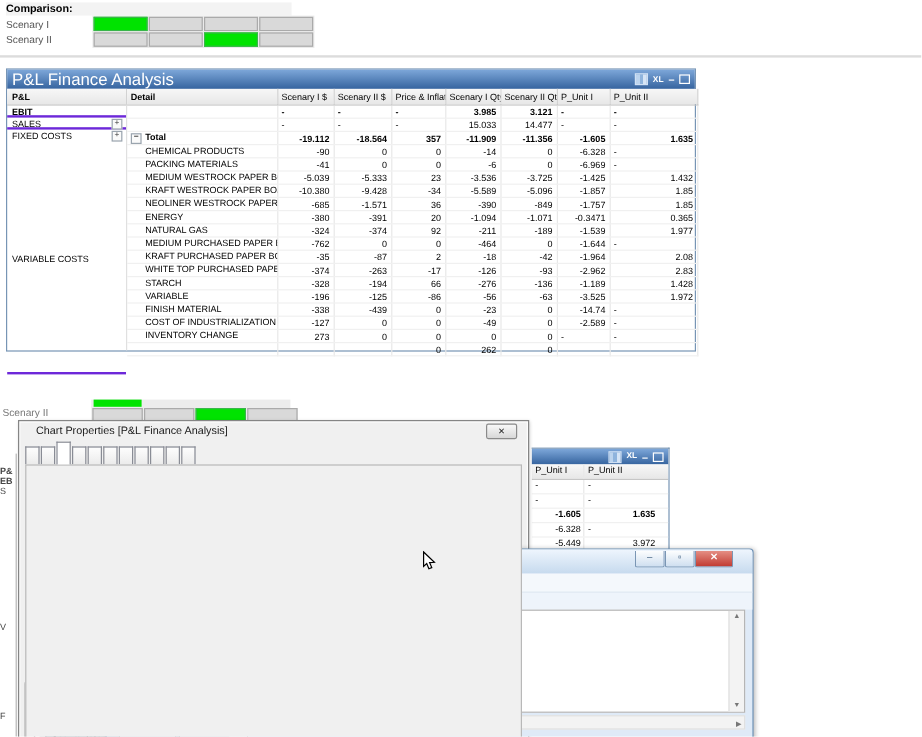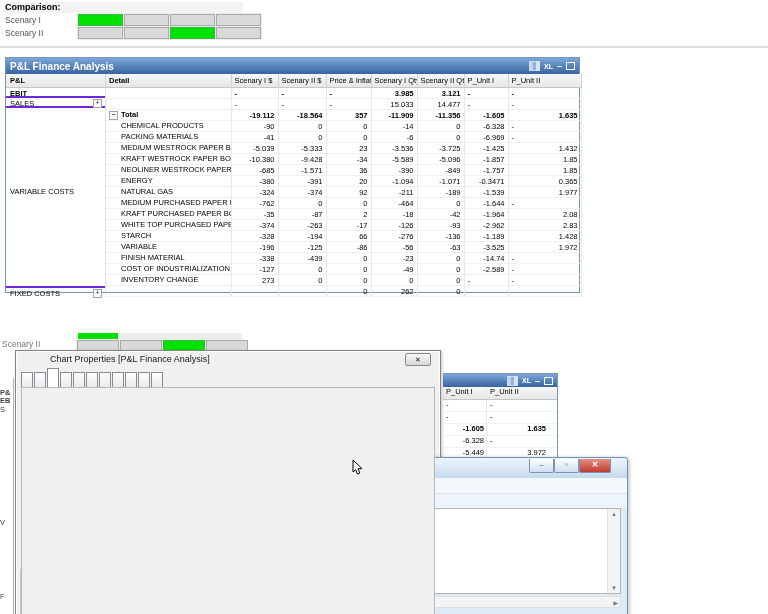--- a/index.html
+++ b/index.html
@@ -11,21 +11,21 @@
   .comp-label{font-size:8.5px;color:#555;}
   .btn-strip{background:#ebebeb;display:flex;gap:1px;padding:1px;box-sizing:border-box;}
   .qv-btn{width:43px;height:10px;background:#d9d9d9;border:1px solid #aaa;font-size:7.5px;
           display:flex;align-items:center;justify-content:center;color:#111;}
   .qv-btn.sel{background:#00e300;border-color:#39b54a;}
   .divider{left:0;top:46px;width:768px;height:2px;background:#dcdcdc;}
   
   .qv-win{border:1px solid #7795b5;box-sizing:border-box;background:#fff;}
   .qv-cap{height:16px;background:linear-gradient(#7da7d9,#36649f);display:flex;align-items:center;
           padding:0 4px;box-sizing:border-box;}
-  .qv-cap .t{color:#fff;font-weight:bold;font-size:10px;flex:1;white-space:nowrap;overflow:hidden;}
+  .qv-cap .t{color:#fff;font-weight:normal;font-size:14px;flex:1;white-space:nowrap;overflow:hidden;}
   .capicons{display:flex;align-items:center;gap:4px;}
   .ic-chart{width:9px;height:8px;border:1px solid #cfe0f4;background:linear-gradient(90deg,#bcd4ee 33%,#8fb4dd 33%,#8fb4dd 66%,#d6e5f6 66%);}
   .ic-xl{color:#fff;font-size:7px;font-weight:bold;}
   .ic-min{color:#fff;font-size:9px;font-weight:bold;line-height:6px;}
   .ic-max{width:7px;height:6px;border:1px solid #fff;background:transparent;}
   
   .pnl-content{position:absolute;left:0;top:16px;right:0;bottom:0;}
   .pnl-head{position:absolute;left:0;top:0;width:100px;height:14px;background:linear-gradient(#f7f7f7,#e7e7e7);
             border-bottom:1px solid #c6c6c6;border-right:1px solid #d2d2d2;font-size:7.5px;font-weight:bold;
             padding:2px 0 0 4px;box-sizing:border-box;}
@@ -51,21 +51,21 @@
   
   .note{left:57px;top:306px;font-size:10px;color:#1a1a1a;margin-top:47px;}
   
   .frag2-strip{left:76px;top:333px;width:166px;height:19px;background:#ececec;}
   .frag2-green{left:78px;top:333px;width:40px;height:6px;background:#00e300;}
   .frag2-label{left:2px;top:339px;font-size:8.5px;color:#777;}
   .frag2-btns{left:77px;top:340px;display:flex;gap:1px;}
   
   .dlg{left:15px;top:350px;width:426px;height:280px;background:#f0f0f0;border:1px solid #858585;
        box-shadow:inset 0 0 0 1px #fdfdfd, 1px 1px 3px rgba(0,0,0,.25);box-sizing:border-box;}
-  .dlg-title{left:30px;top:354px;font-size:9px;color:#1a1a1a;margin-left:20px;}
+  .dlg-title{left:30px;top:354px;font-size:9px;color:#1a1a1a;}
   .w7btn{background:linear-gradient(#f8f8f8,#d8d8d8);border:1px solid #8a8a8a;border-radius:2px;
          font-size:8px;display:flex;align-items:center;justify-content:center;box-sizing:border-box;color:#222;}
   .dlg-close{left:405px;top:353px;width:26px;height:13px;font-size:7px;}
   .tabs{left:21px;top:370px;display:flex;align-items:flex-end;height:17px;}
   .tab{border:1px solid #898c95;border-bottom:none;background:linear-gradient(#fdfdfd,#ebebeb);
        font-size:8px;padding:1px 5px 2px 5px;margin-right:1px;height:11px;position:relative;z-index:1;}
   .tab.active{background:#fff;height:14px;z-index:3;padding-top:2px;}
   .pane{left:21px;top:387px;width:414px;height:243px;border:1px solid #b8b8b8;background:#f0f0f0;
         box-sizing:border-box;z-index:2;}
   .listbox{left:33px;top:393px;width:158px;height:221px;background:#fff;border:1px solid #7a8a99;box-sizing:border-box;}
@@ -169,22 +169,22 @@
         <span class="ic-xl">XL</span>
         <span class="ic-min">–</span>
         <span class="ic-max"></span>
       </span>
     </div>
     <div class="pnl-content">
       <div class="pnl-head">P&amp;L</div>
       <div class="pnl-col">
         <div class="pgrp g-ebit"><span>EBIT</span></div>
         <div class="pgrp g-sales"><span>SALES</span><span class="gx exp-box">+</span></div>
+        <div class="pgrp g-fixed"><span>FIXED COSTS</span><span class="gx exp-box">+</span></div>
         <div class="pgrp g-var"><span>VARIABLE COSTS</span></div>
-        <div class="pgrp g-fixed"><span>FIXED COSTS</span><span class="gx exp-box">+</span></div>
       </div>
       <table class="grid">
         <colgroup>
           <col style="width:125px">
             <col style="width:47px">
             <col style="width:48px">
             <col style="width:45px">
           <col style="width:46px">
             <col style="width:47px">
             <col style="width:44px">

